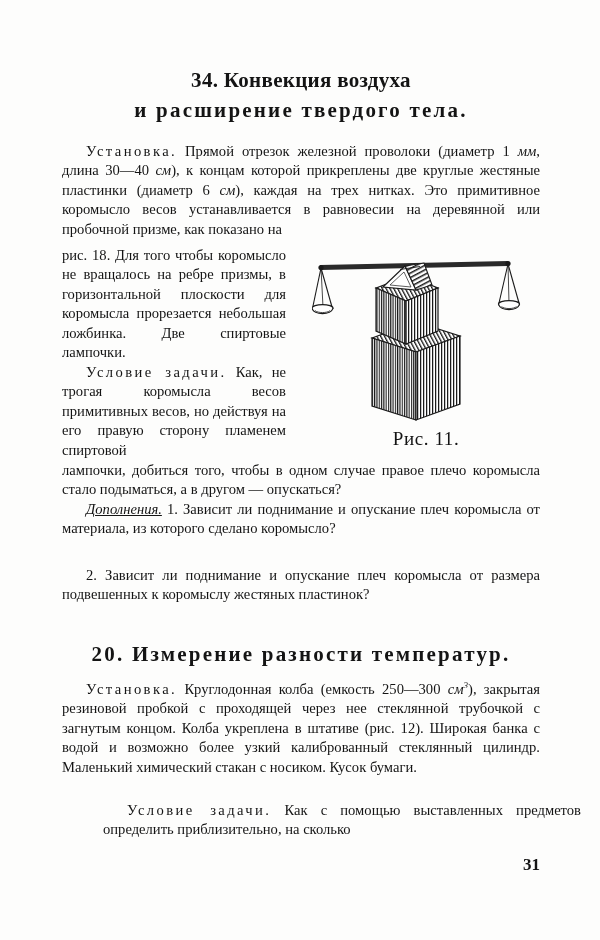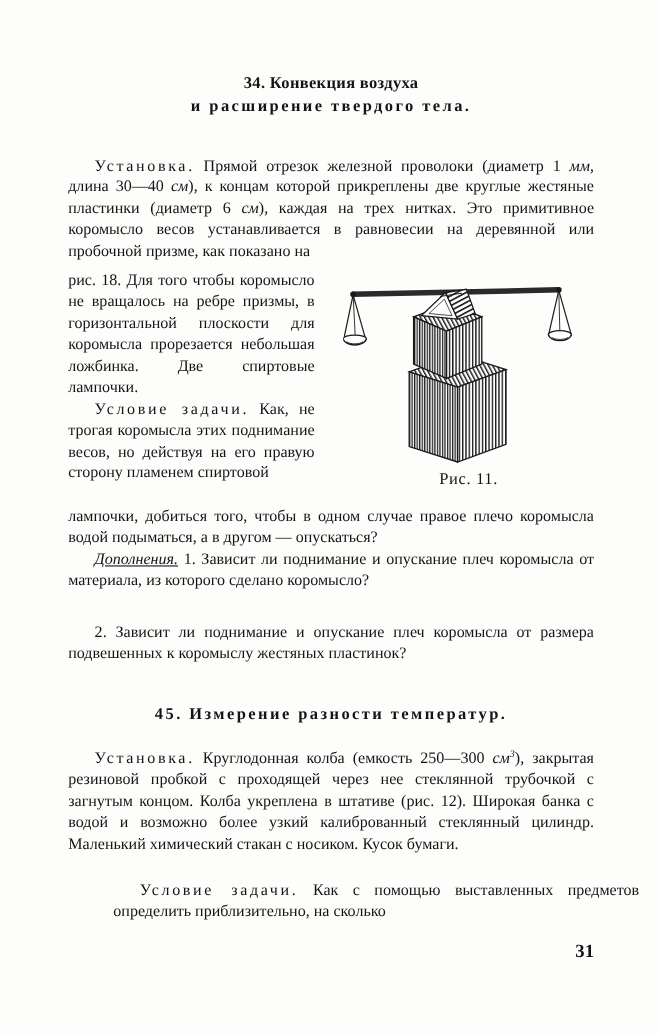--- a/index.html
+++ b/index.html
@@ -20,21 +20,21 @@
     left: 0; top: 0;
     width: 600px;
     height: 940px;
     background: #fdfdfc;
   }
 
   
   .sec-title {
     text-align: center;
     font-weight: bold;
-    font-size: 15px;
+    font-size: 21px;
     letter-spacing: 0.3px;
     line-height: 1.42;
   }
   .sec-title .l2 { display: block; }
   .sec-title .sp { letter-spacing: 2.2px; text-align: center; }
 
   #heading-34 { position: absolute; left: 62px; top: 66px; width: 478px; }
   #heading-35 { position: absolute; left: 62px; top: 640px; width: 478px; }
 
   
@@ -113,21 +113,21 @@
     width: 228px;
     height: 200px;
   }
   #figure-balance svg { display: block; }
   .fig-caption {
     position: absolute;
     left: 312px;
     top: 428px;
     width: 228px;
     text-align: center;
-    font-size: 15px;
+    font-size: 19px;
     letter-spacing: 0.6px;
   }
 </style>
 </head>
 <body>
 
 <div class="page">
 
   <div class="sec-title" id="heading-34">
     <span>34. Конвекция воздуха</span>
@@ -136,21 +136,21 @@
 
   <div class="para" id="para-setup-34">
     <span class="ind"></span><span class="lead">Установка.</span><span> Прямой отрезок железной проволоки (диаметр 1 <i>мм</i>, длина 30—40 <i>см</i>), к концам которой прикреплены две круглые жестяные пластинки (диаметр 6 <i>см</i>), каждая на трех нитках. Это примитивное коромысло весов устанавливается в равновесии на деревянной или пробочной призме, как показано на</span>
   </div>
 
   <div id="col-narrow">
     <div class="para">
       <span>рис. 18. Для того чтобы коромысло не вращалось на ребре призмы, в горизонтальной плоскости для коромысла прорезается небольшая ложбинка. Две спиртовые лампочки.</span>
     </div>
     <div class="para">
-      <span class="ind"></span><span class="lead">Условие задачи.</span><span> Как, не трогая коромысла этих поднимание весов, но действуя на его правую сторону пламенем спиртовой</span>
+      <span class="ind"></span><span class="lead">Условие задачи.</span><span> Как, не трогая коромысла весов примитивных весов, но действуя на его правую сторону пламенем спиртовой</span>
     </div>
   </div>
 
   <div id="figure-balance">
     <svg width="228" height="200" viewBox="0 0 228 200" xmlns="http://www.w3.org/2000/svg">
       <defs>
         <pattern id="vhatch" width="3" height="6" patternUnits="userSpaceOnUse">
           <rect width="3" height="6" fill="#ffffff"></rect>
           <rect x="0" y="0" width="1.25" height="6" fill="#1a1a1a"></rect>
         </pattern>
@@ -223,33 +223,33 @@
 
         <path d="M 88 17.5 L 108 14.5" stroke="#1a1a1a" stroke-width="0.9" fill="none"></path>
       </g>
     </svg>
   </div>
 
   <div class="fig-caption">Рис. 11.</div>
 
   <div id="para-after-fig">
     <div class="para">
-      <span>лампочки, добиться того, чтобы в одном случае правое плечо коромысла водой подыматься, а в другом — опускаться?</span>
+      <span>лампочки, добиться того, чтобы в одном случае правое плечо коромысла стало подыматься, а в другом — опускаться?</span>
     </div>
     <div class="para">
       <span class="ind"></span><span class="it">Дополнения.</span><span> 1. Зависит ли поднимание и опускание плеч коромысла от материала, из которого сделано коромысло?</span>
     </div>
   </div>
 
   <div class="para" id="para-dop2">
     <span class="ind"></span><span>2. Зависит ли поднимание и опускание плеч коромысла от размера подвешенных к коромыслу жестяных пластинок?</span>
   </div>
 
   <div class="sec-title" id="heading-35">
-    <span class="sp">45. Измерение разности температур.</span>
+    <span class="sp">20. Измерение разности температур.</span>
   </div>
 
   <div class="para" id="para-setup-35">
     <span class="ind"></span><span class="lead">Установка.</span><span> Круглодонная колба (емкость 250—300 <i>см</i></span><sup class="cm">3</sup><span>), закрытая резиновой пробкой с проходящей через нее стеклянной трубочкой с загнутым концом. Колба укреплена в штативе (рис. 12). Широкая банка с водой и возможно более узкий калиброванный стеклянный цилиндр. Маленький химический стакан с носиком. Кусок бумаги.</span>
   </div>
 
   <div class="para" id="para-cond-35">
     <span class="ind"></span><span class="lead">Условие задачи.</span><span> Как с помощью выставленных предметов определить приблизительно, на сколько</span>
   </div>
 

